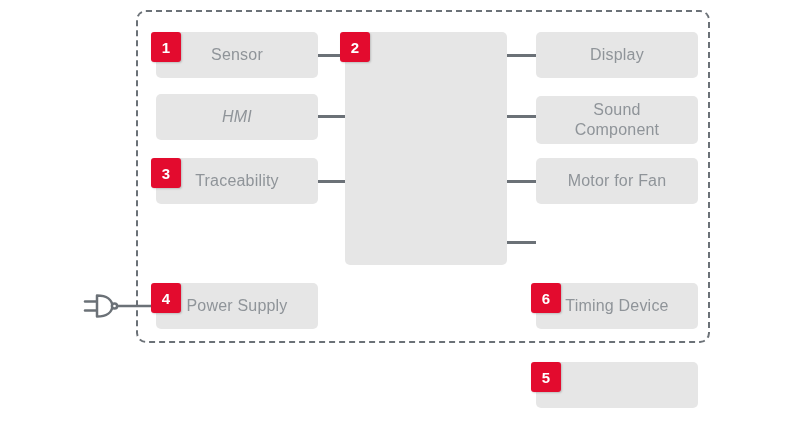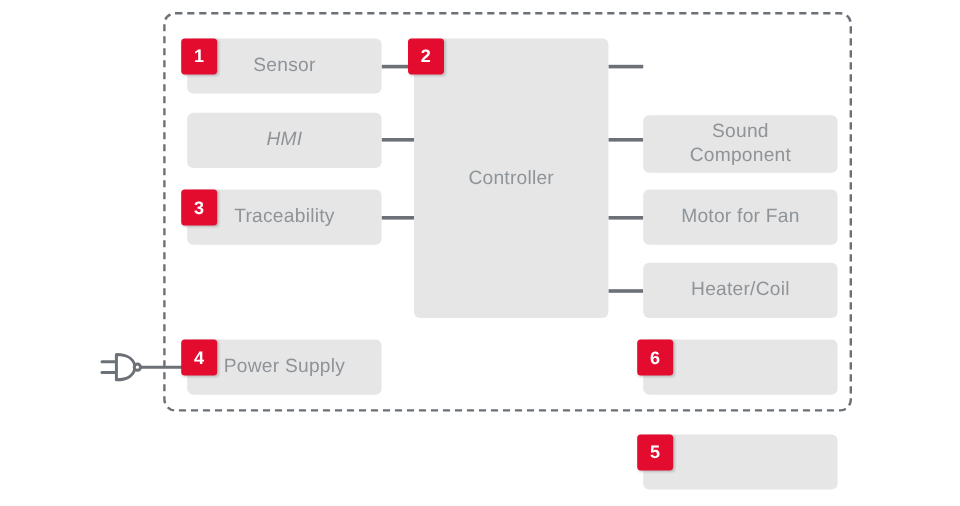--- a/index.html
+++ b/index.html
@@ -111,33 +111,33 @@
     <span class="badge">3</span>
     <span class="label">Traceability</span>
   </div>
   <div class="block" id="b-power">
     <span class="badge">4</span>
     <span class="label">Power Supply</span>
   </div>
 
   <div class="block" id="b-controller">
     <span class="badge">2</span>
-    <span class="label">Controller</span>
   </div>
 
+  <div class="block" id="b-display">
+    <span class="label">Display</span>
+  </div>
   <div class="block" id="b-sound">
     <span class="label narrow">Sound Component</span>
   </div>
   <div class="block" id="b-motor">
     <span class="label">Motor for Fan</span>
   </div>
-  <div class="block" id="b-heater">
-    <span class="label">Heater/Coil</span>
-  </div>
   <div class="block" id="b-timing">
     <span class="badge">6</span>
+    <span class="label">Timing Device</span>
   </div>
 
   <div class="block" id="b-trace">
     <span class="badge">5</span>
   </div>
 
 </div>
 
 </body></html>

